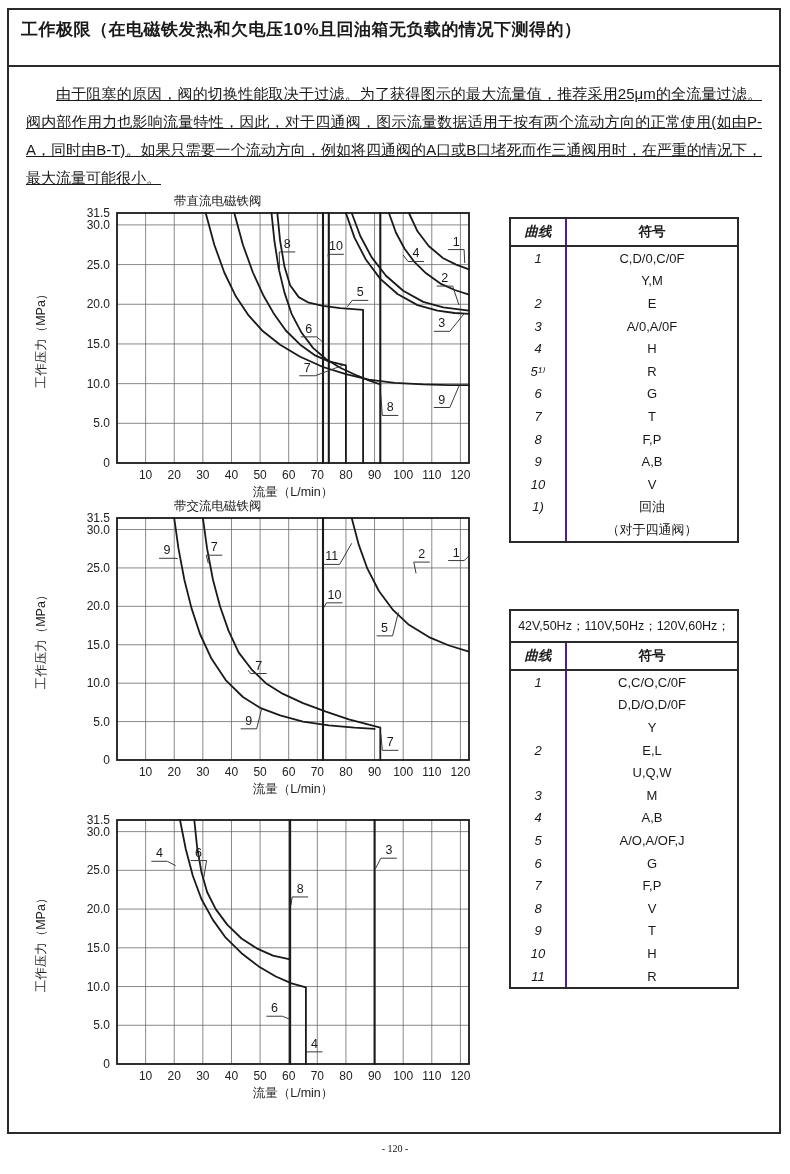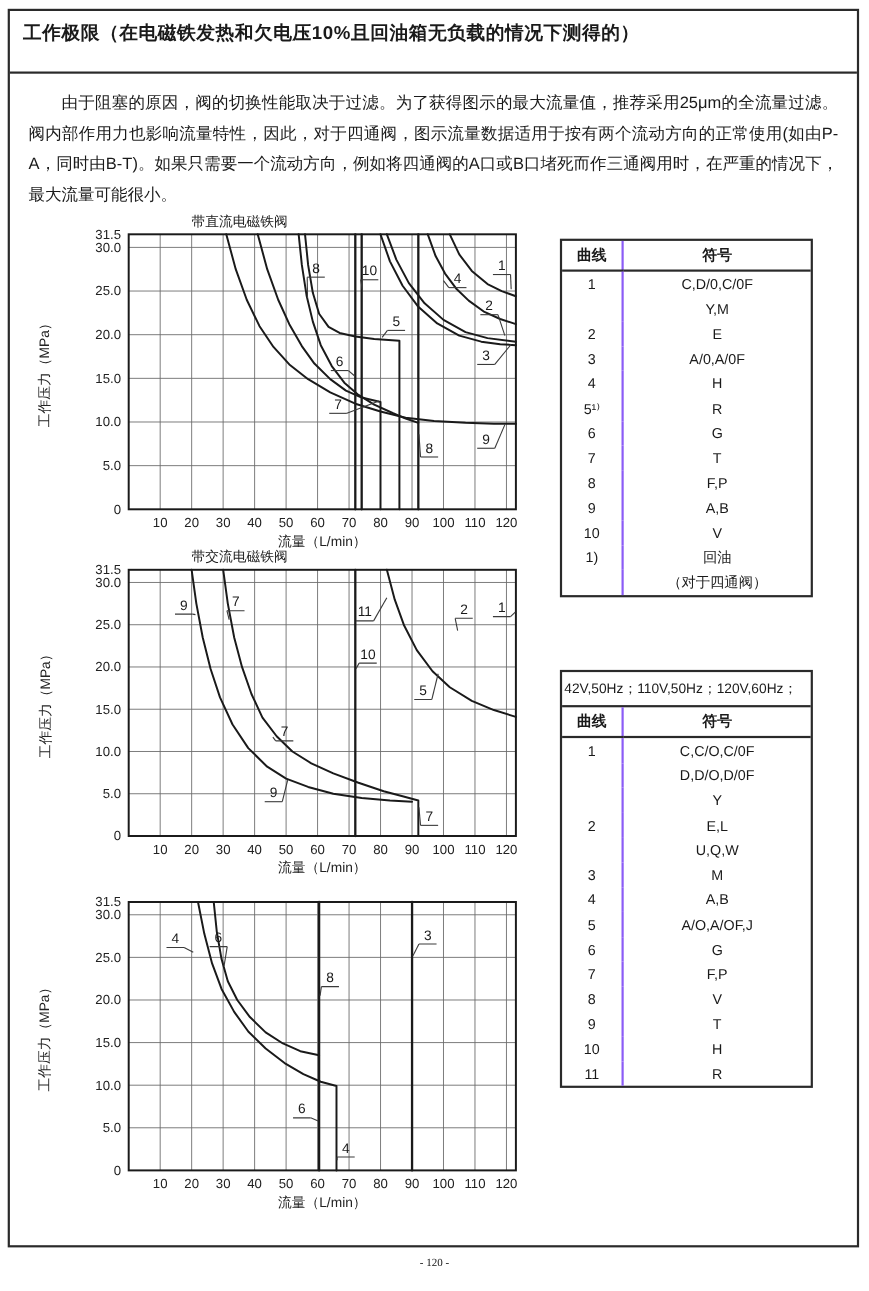--- a/index.html
+++ b/index.html
@@ -14,38 +14,38 @@
   }
   .titlebar{
     border-bottom:2px solid #2a2a2a;
     padding:8px 12px 24px 12px;
     font-size:17px;font-weight:bold;letter-spacing:.5px;
   }
   .intro{
     padding:13px 17px 0 17px;
     font-size:15px;line-height:28px;text-align:justify;
   }
-  .intro p{margin:0;text-indent:2em;}
+  .intro p{margin:0;text-indent:2em;text-decoration:underline;}
   .chart-box{position:absolute;left:20px;}
   .chart-box svg{display:block;}
   .tablewrap{
     position:absolute;left:500px;width:230px;
     border:2px solid #2a2a2a;background:#fff;box-sizing:border-box;
   }
   .voltage{
-    border-bottom:2px solid #2a2a2a;text-align:left;
+    border-bottom:2px solid #2a2a2a;text-align:center;
     font-size:12.5px;line-height:20px;padding:5px 2px;
   }
   .symtable{width:100%;border-collapse:collapse;font-size:13px;}
   .symtable th{
     border-bottom:2px solid #2a2a2a;font-weight:bold;font-size:13.5px;
     padding:4px 2px;text-align:center;
   }
   .symtable th:first-child,.symtable td:first-child{
-    border-right:2px solid #8b5cf6;width:50px;
+    border-right:2px solid #4c1d95;width:50px;font-style:italic;
   }
   .symtable td{text-align:center;height:22.6px;padding:0 2px;line-height:15px;}
   .footer{
     position:absolute;left:0;top:1143px;width:100%;text-align:center;
     font-family:"Liberation Serif","DejaVu Serif",serif;font-size:10px;color:#111;
   }
 </style>
 </head>
 <body>
 

